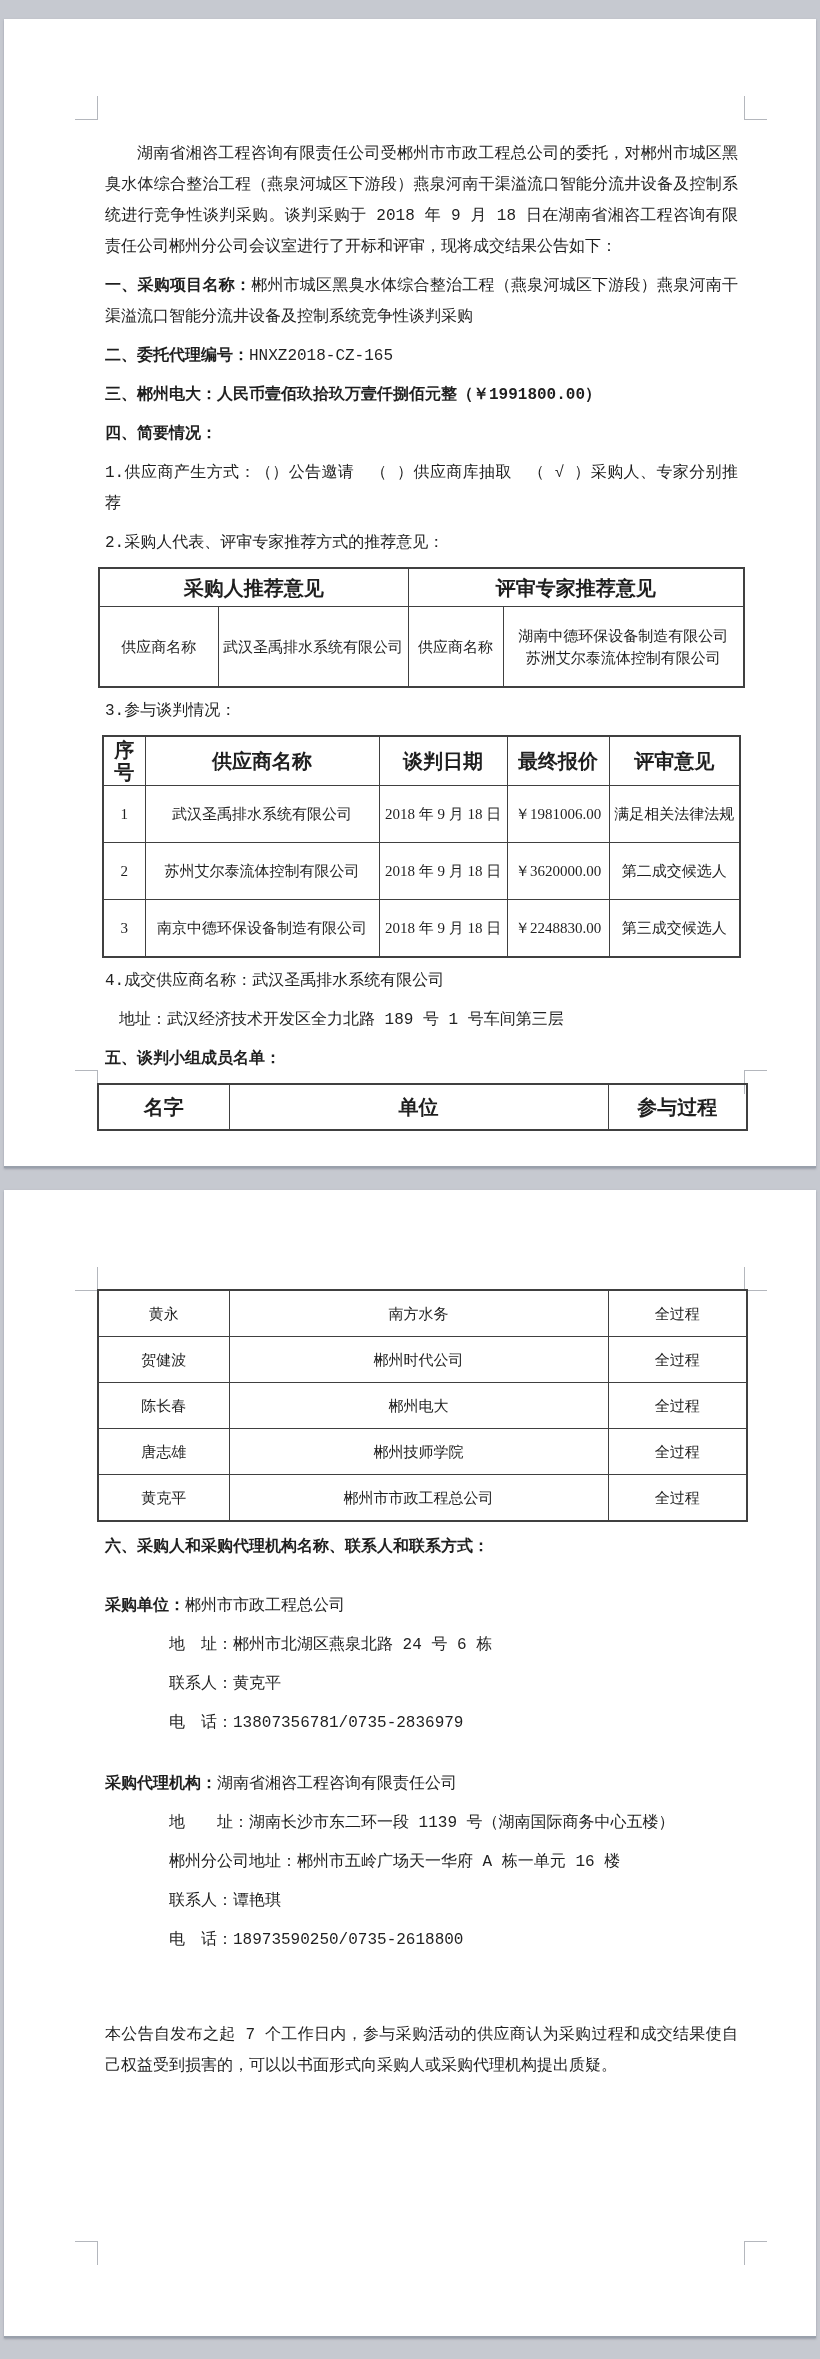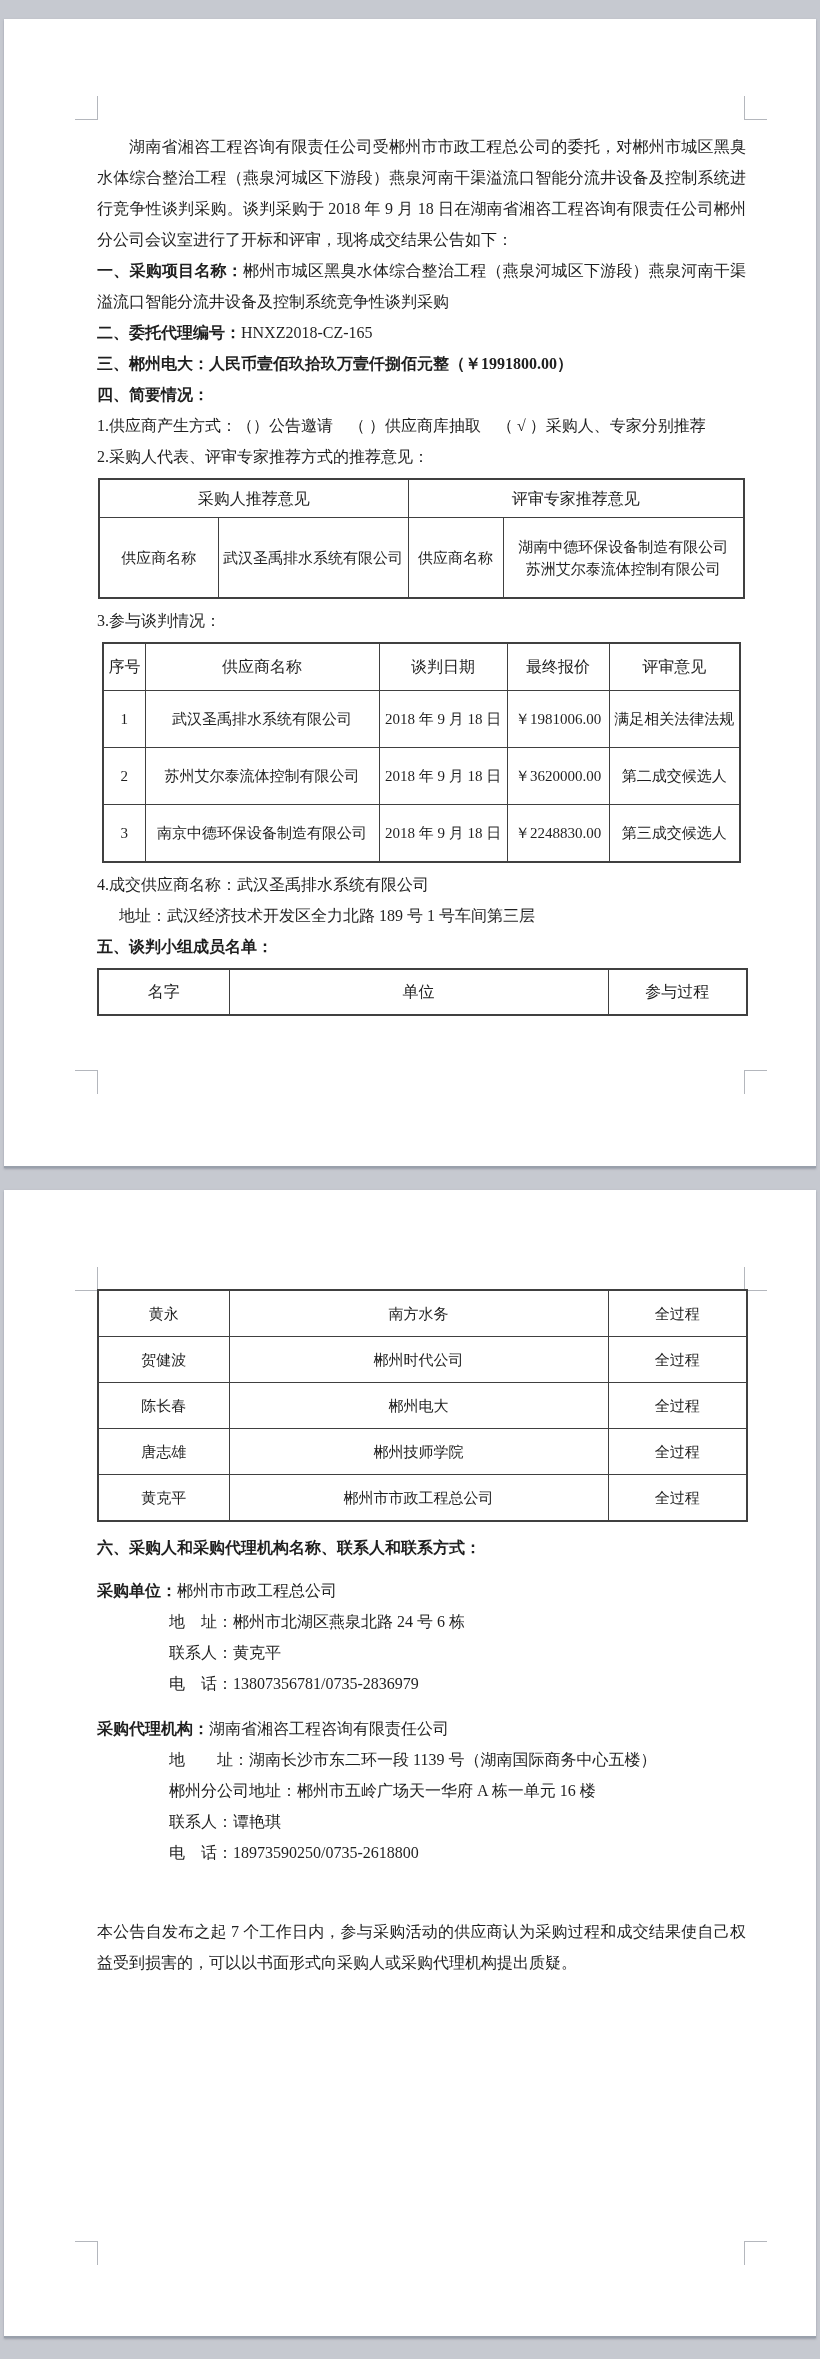--- a/index.html
+++ b/index.html
@@ -21,30 +21,30 @@
   .mark{position:absolute;width:22px;height:23px;}
   .mark.tl{border-right:1px solid #b4b7bd;border-bottom:1px solid #b4b7bd;}
   .mark.tr{border-left:1px solid #b4b7bd;border-bottom:1px solid #b4b7bd;}
   .mark.bl{border-right:1px solid #b4b7bd;border-top:1px solid #b4b7bd;}
   .mark.br{border-left:1px solid #b4b7bd;border-top:1px solid #b4b7bd;}
   .mark.t{top:77px;} .mark.b{top:1051px;}
   .mark.l{left:71px;} .mark.r{left:740px;}
   .content{position:absolute;left:93px;width:649px;font-size:16px;line-height:31px;}
   #c1{top:112px;}
   #c2{top:99px;}
-  p{margin:0;text-align:justify;}
+  p{margin:8px;text-align:justify;font-family:Liberation Mono, monospace;}
   .indent2{text-indent:2em;}
   b,.bold{font-weight:bold;}
   .sub{margin-left:72px;}
   .addr-indent{margin-left:22px;}
   table{border-collapse:collapse;table-layout:fixed;margin:6px auto 6px auto;}
   table,td,th{border:1px solid #404040;}
   table{border-width:2px;}
   td,th{font-size:15px;line-height:22px;text-align:center;vertical-align:middle;padding:2px 4px;overflow:hidden;}
-  th{font-weight:normal;font-size:16px;}
+  th{font-weight:bold;font-size:20px;}
 </style>
 </head>
 <body>
 
 <div class="page" id="page1">
   <div class="mark tl t l"></div>
   <div class="mark tr t r"></div>
   <div class="mark bl b l"></div>
   <div class="mark br b r"></div>
 
@@ -91,21 +91,21 @@
     <table style="width:637px;">
       <colgroup>
           <col style="width:42px">
           <col style="width:234px">
           <col style="width:128px">
           <col style="width:102px">
           <col style="width:131px">
         </colgroup>
       <tbody>
           <tr>
-        <th style="height:42px;text-align:right;">序号</th>
+        <th style="height:42px;">序号</th>
         <th>供应商名称</th>
         <th>谈判日期</th>
         <th>最终报价</th>
         <th>评审意见</th>
       </tr>
       <tr>
         <td style="height:52px;">1</td>
         <td>武汉圣禹排水系统有限公司</td>
         <td>2018 年 9 月 18 日</td>
         <td>￥1981006.00</td>

